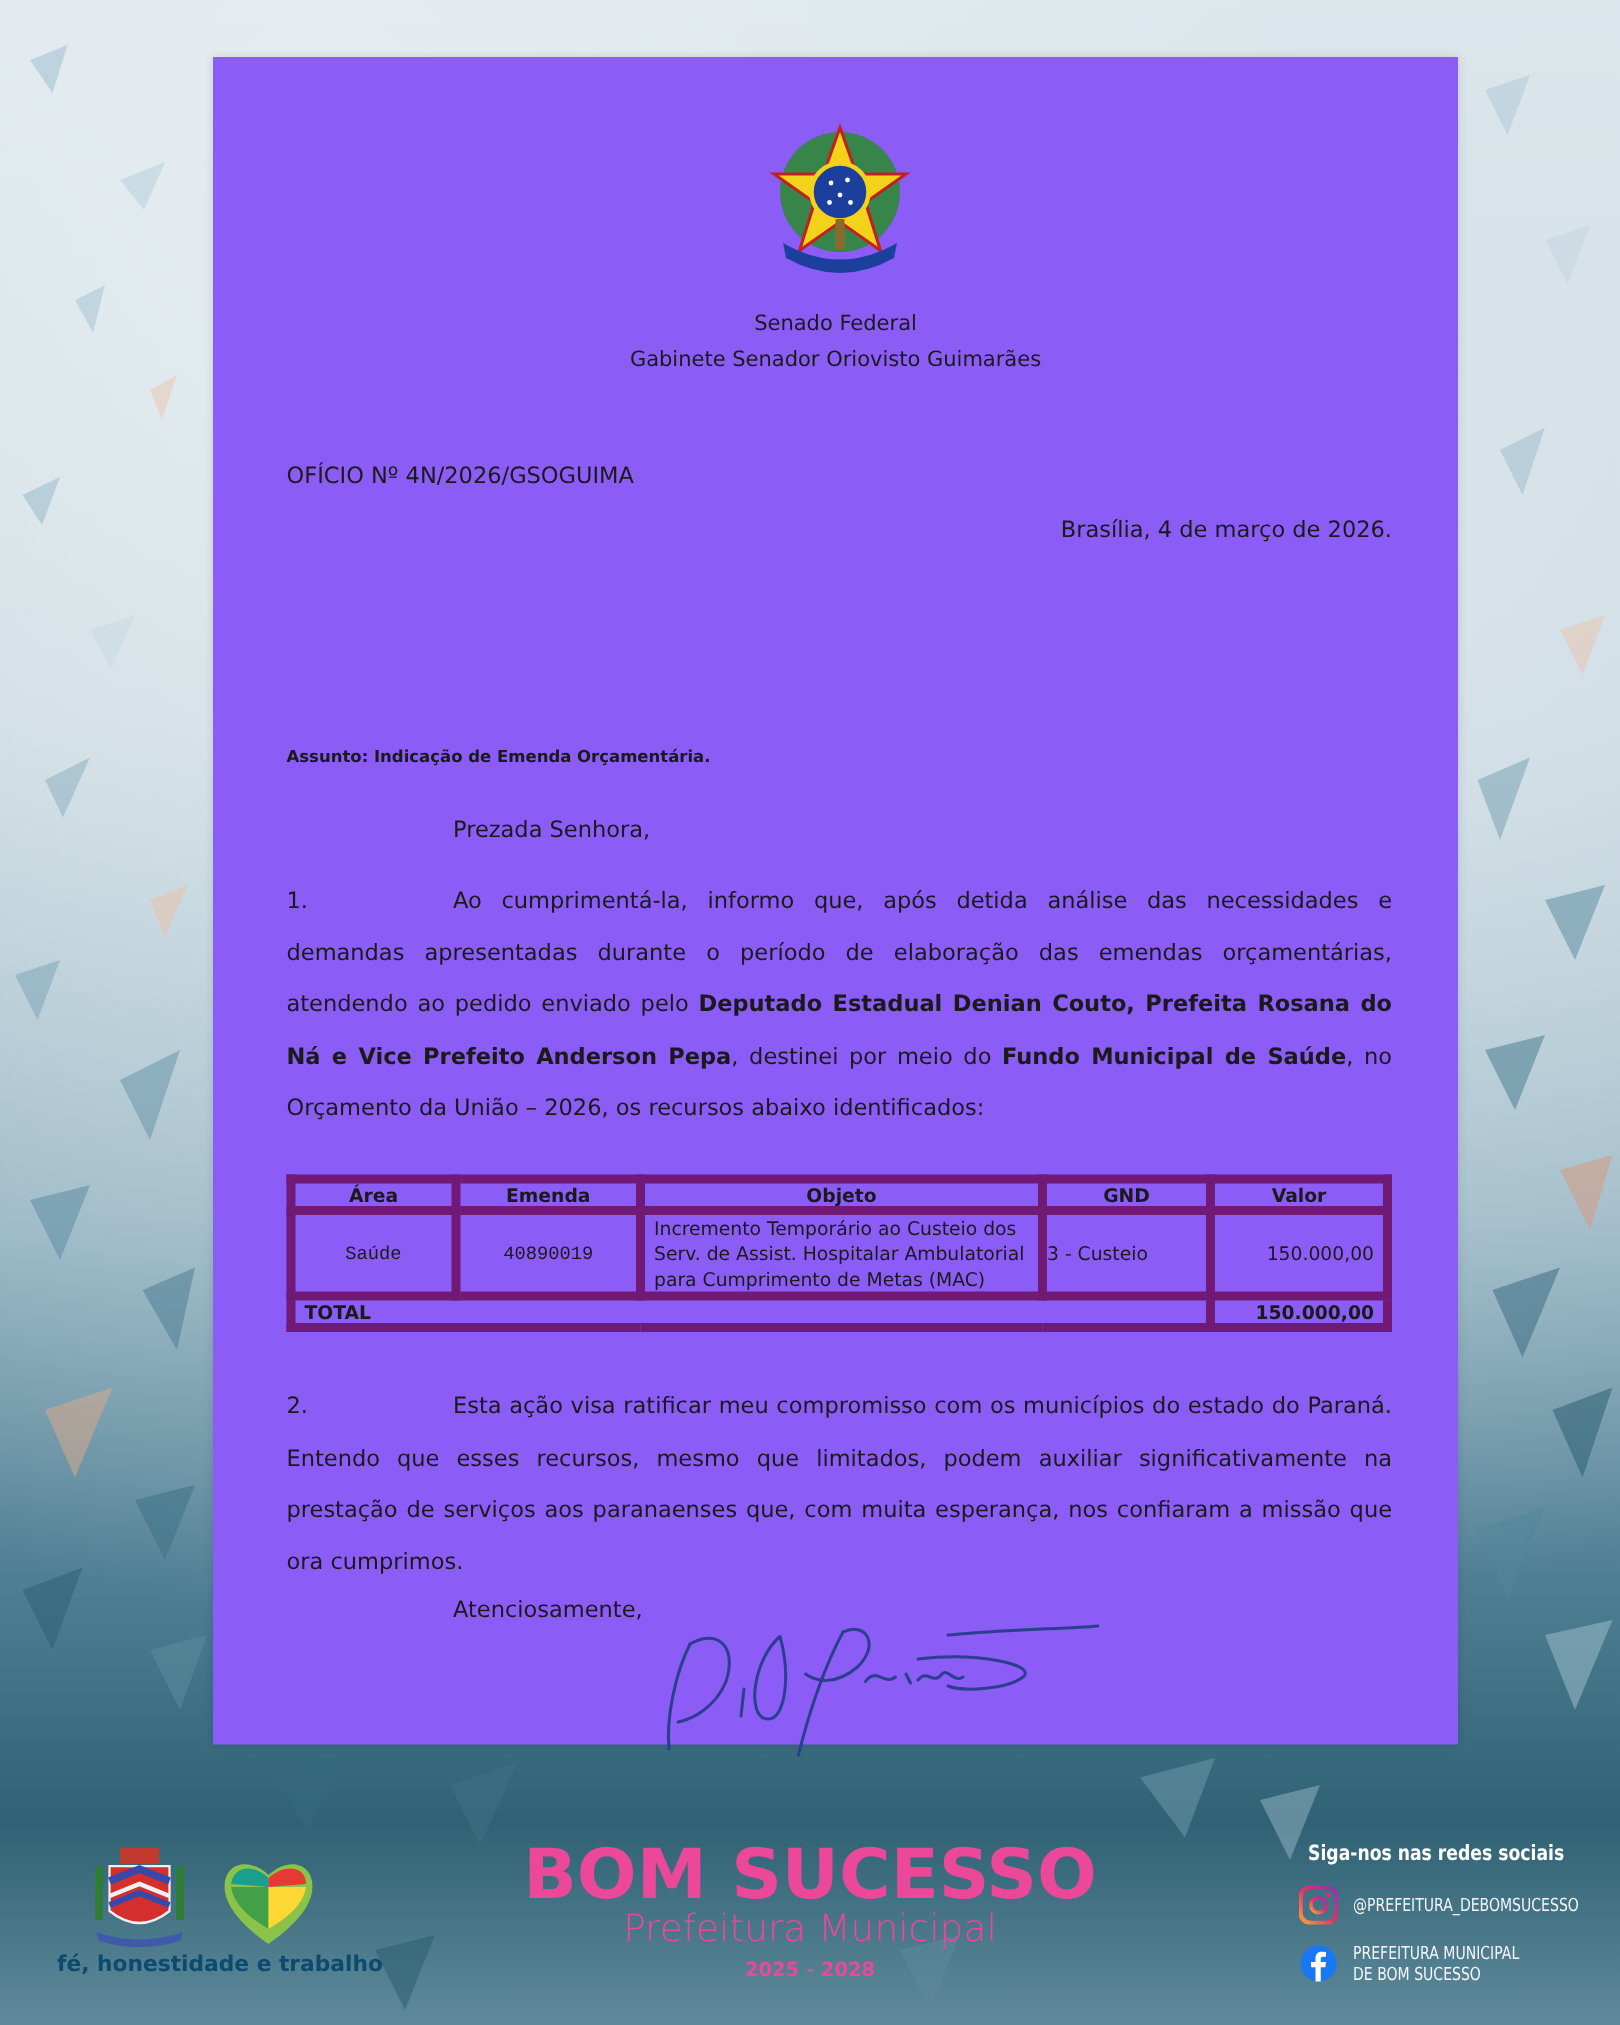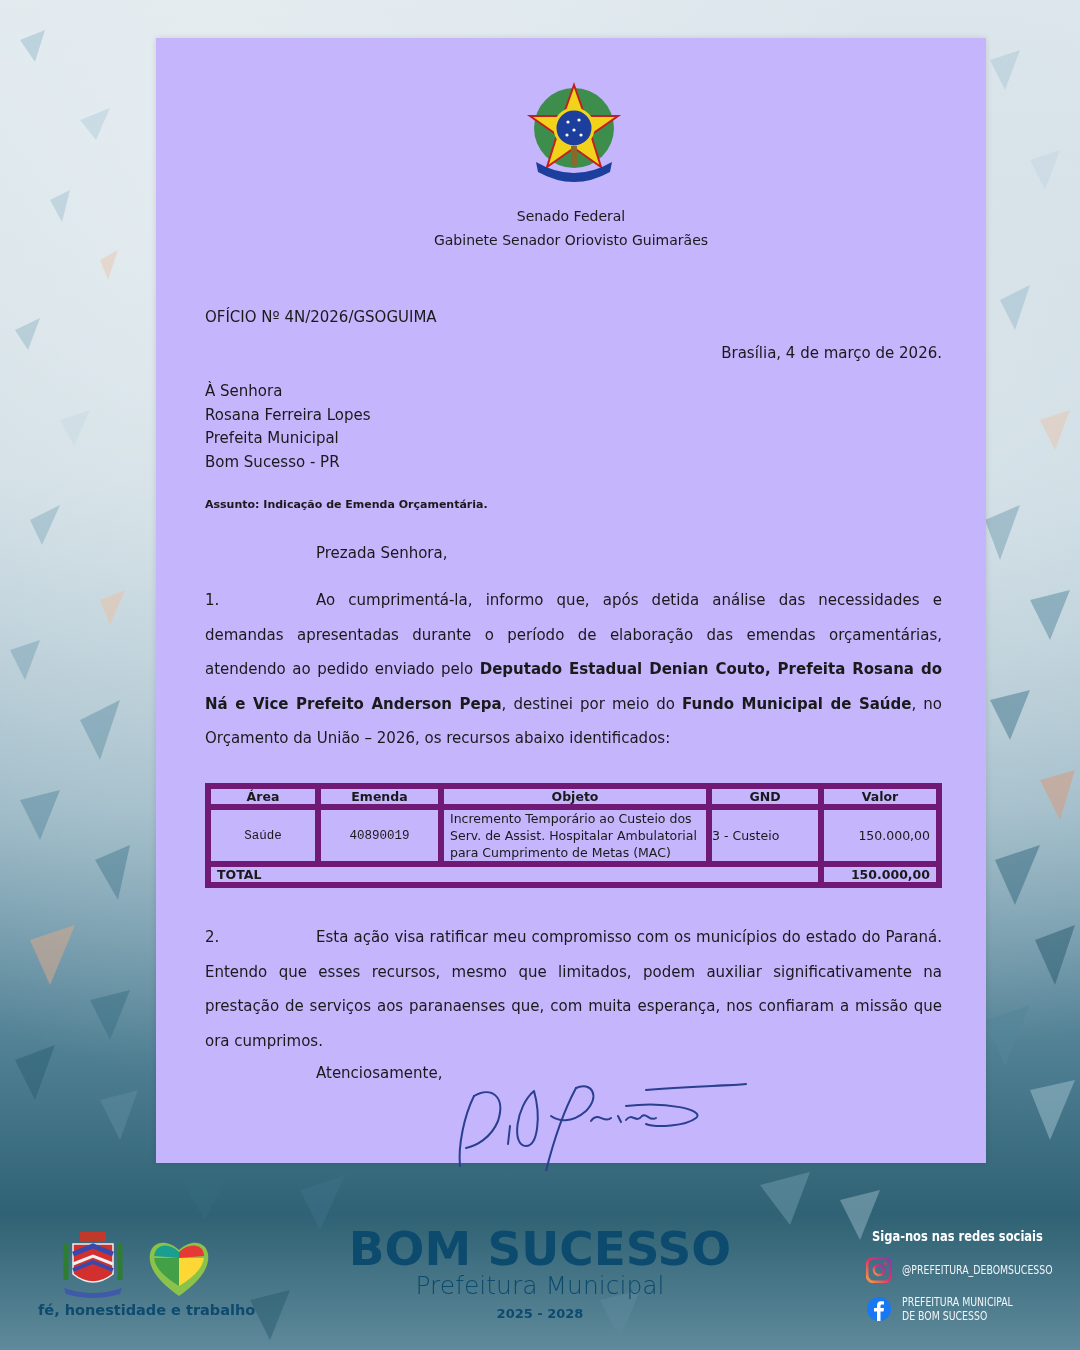--- a/index.html
+++ b/index.html
@@ -7,22 +7,22 @@
   body {
     position: relative;
     font-family: "Liberation Sans", sans-serif;
     background:
       radial-gradient(ellipse at 20% 10%, #e4ecf0 0%, rgba(228,236,240,0) 55%),
       radial-gradient(ellipse at 85% 25%, #d9e4ea 0%, rgba(217,228,234,0) 50%),
       linear-gradient(180deg, #dfe8ed 0%, #c5d6de 35%, #8fb0bf 60%, #4f7f93 78%, #2f6274 90%, #5f8a9b 100%);
   }
   .shards { position: absolute; inset: 0; pointer-events: none; }
   .page {
-    position: absolute; left: 156px; top: 38px; width: 830px; height: 1125px;
-    background: #c4b5fd;
+    position: absolute; left: 142px; top: 38px; width: 830px; height: 1125px;
+    background: #8b5cf6;
     box-shadow: 0 0 6px rgba(0,0,0,0.12);
     font-family: "DejaVu Sans", sans-serif;
     color: #1a1a1a;
   }
   .emblem { position: absolute; left: 368px; top: 42px; width: 100px; height: 110px; }
   .header-text { position: absolute; left: 0; width: 100%; top: 166px; text-align: center; font-size: 14px; line-height: 24px; }
   .oficio { position: absolute; left: 49px; top: 270px; font-size: 15px; }
   .date { position: absolute; right: 44px; top: 306px; font-size: 15px; }
   .addressee { position: absolute; left: 49px; top: 342px; font-size: 15px; line-height: 23.5px; }
   .subject { position: absolute; left: 49px; top: 460px; font-size: 11px; font-weight: bold; }
@@ -43,21 +43,21 @@
   td.r { text-align: right; padding-right: 18px; }
   td.obj { line-height: 17px; padding: 1px 8px; }
   tr.total td { font-weight: bold; height: 19px; }
   .closing { position: absolute; left: 160px; top: 1026px; font-size: 15px; }
   .signature { position: absolute; left: 290px; top: 1038px; width: 320px; height: 95px; }
 
   .footer-left { position: absolute; left: 38px; top: 1226px; width: 200px; height: 100px; }
   .coat { position: absolute; left: 20px; top: 4px; width: 70px; height: 70px; }
   .heart { position: absolute; left: 108px; top: 10px; width: 66px; height: 62px; }
   .motto { position: absolute; left: 0; top: 76px; width: 200px; font-size: 14.5px; font-weight: bold; color: #0c4a6e; font-family: "DejaVu Sans", sans-serif; white-space: nowrap; }
-  .brand { position: absolute; left: 340px; top: 1222px; width: 400px; text-align: center; color: #0c4a6e; }
+  .brand { position: absolute; left: 340px; top: 1222px; width: 400px; text-align: center; color: #ec4899; }
   .brand-title { font-family: "DejaVu Sans", sans-serif; font-weight: bold; font-size: 46px; letter-spacing: 0px; line-height: 54px; transform: scaleX(1.02); }
   .brand-sub { font-family: "DejaVu Sans", sans-serif; font-size: 25px; line-height: 28px; margin-top: -4px; font-weight: 300; }
   .brand-years { font-family: "DejaVu Sans", sans-serif; font-weight: bold; font-size: 13px; margin-top: 6px; }
   .social { position: absolute; left: 858px; top: 1228px; width: 210px; color: #ffffff; }
   .social-title { font-family: "DejaVu Sans", sans-serif; font-weight: bold; font-size: 14px; transform: scaleX(0.82); transform-origin: left; white-space: nowrap; margin-left: 14px; }
   .social-row { position: absolute; left: 8px; display: flex; align-items: center; }
   .social-row .ic { width: 26px; height: 26px; flex: 0 0 26px; }
   .social-row .txt { margin-left: 10px; font-family: "DejaVu Sans", sans-serif; font-size: 12px; line-height: 14px; transform: scaleX(0.78); transform-origin: left; white-space: nowrap; color: #f2f6f8; }
   .ig-row { top: 29px; }
   .fb-row { top: 67px; }
@@ -119,26 +119,20 @@
   </svg>
 
   <div class="header-text">
     <div>Senado Federal</div>
     <div>Gabinete Senador Oriovisto Guimarães</div>
   </div>
 
   <div class="oficio">OFÍCIO Nº 4N/2026/GSOGUIMA</div>
   <div class="date">Brasília, 4 de março de 2026.</div>
 
-  <div class="addressee">
-    <div>À Senhora</div>
-    <div>Rosana Ferreira Lopes</div>
-    <div>Prefeita Municipal</div>
-    <div>Bom Sucesso - PR</div>
-  </div>
 
   <div class="subject">Assunto: Indicação de Emenda Orçamentária.</div>
   <div class="greeting">Prezada Senhora,</div>
 
   <div class="para p1">
     <span class="num">1.</span><span>Ao cumprimentá-la, informo que, após detida análise das necessidades e demandas apresentadas durante o período de elaboração das emendas orçamentárias, atendendo ao pedido enviado pelo </span><b>Deputado Estadual Denian Couto, Prefeita Rosana do Ná e Vice Prefeito Anderson Pepa</b><span>, destinei por meio do </span><b>Fundo Municipal de Saúde</b><span>, no Orçamento da União – 2026, os recursos abaixo identificados:</span>
   </div>
 
   <table class="emendas">
     <thead>

